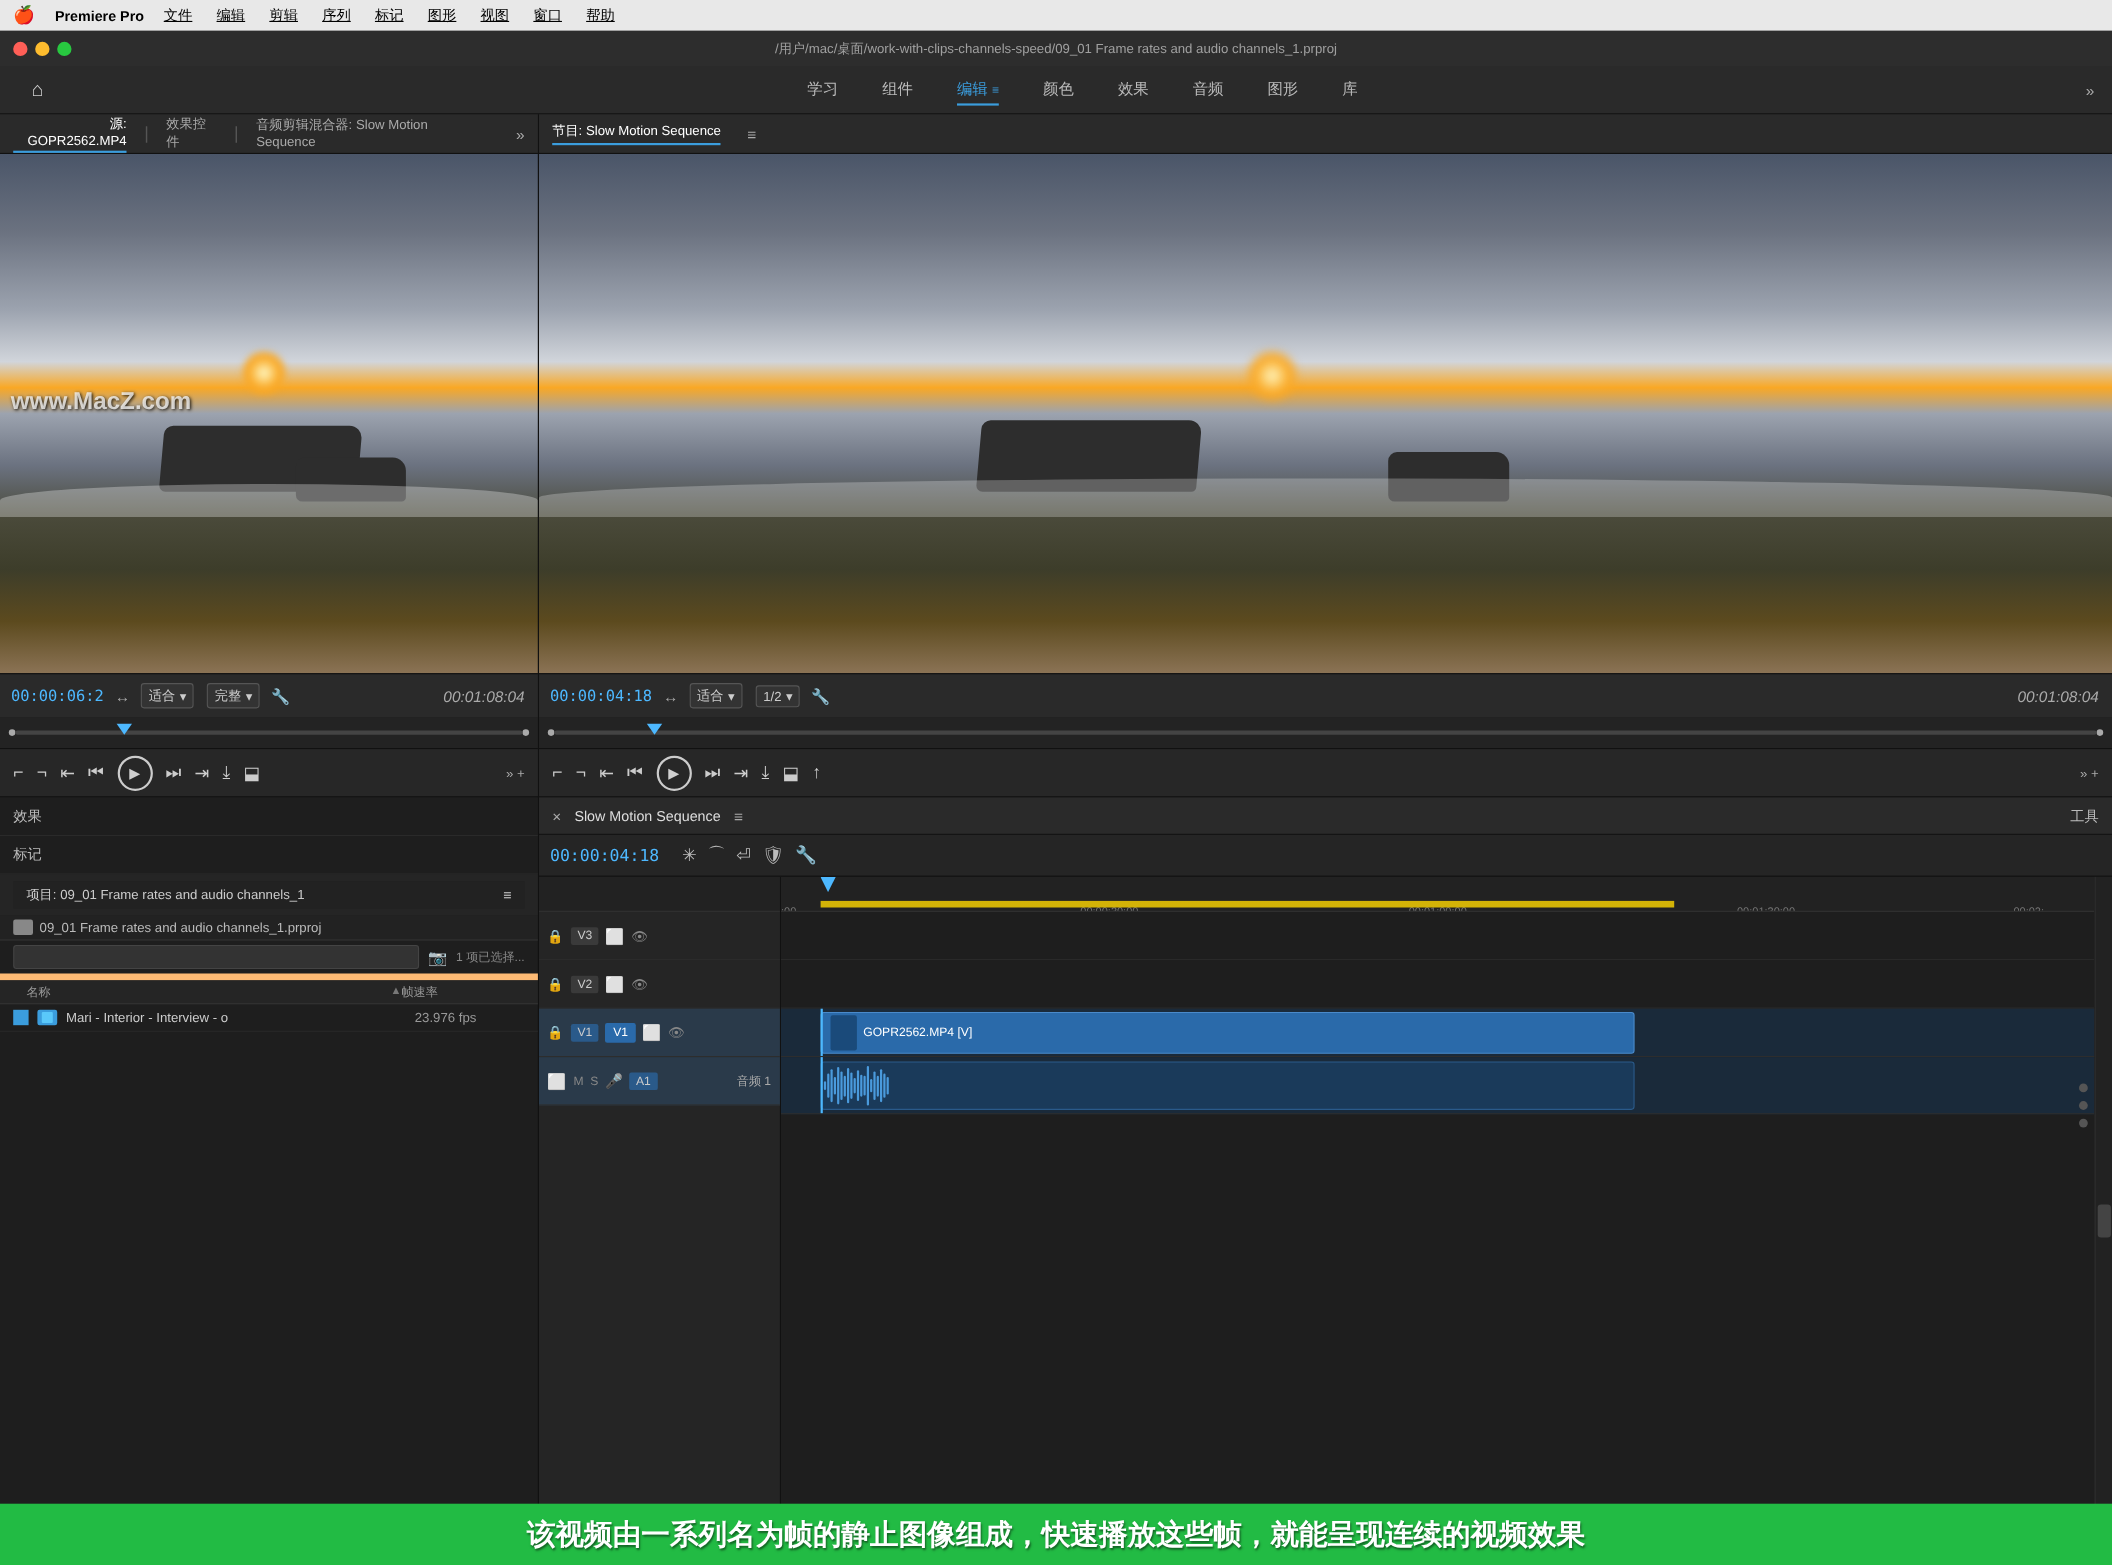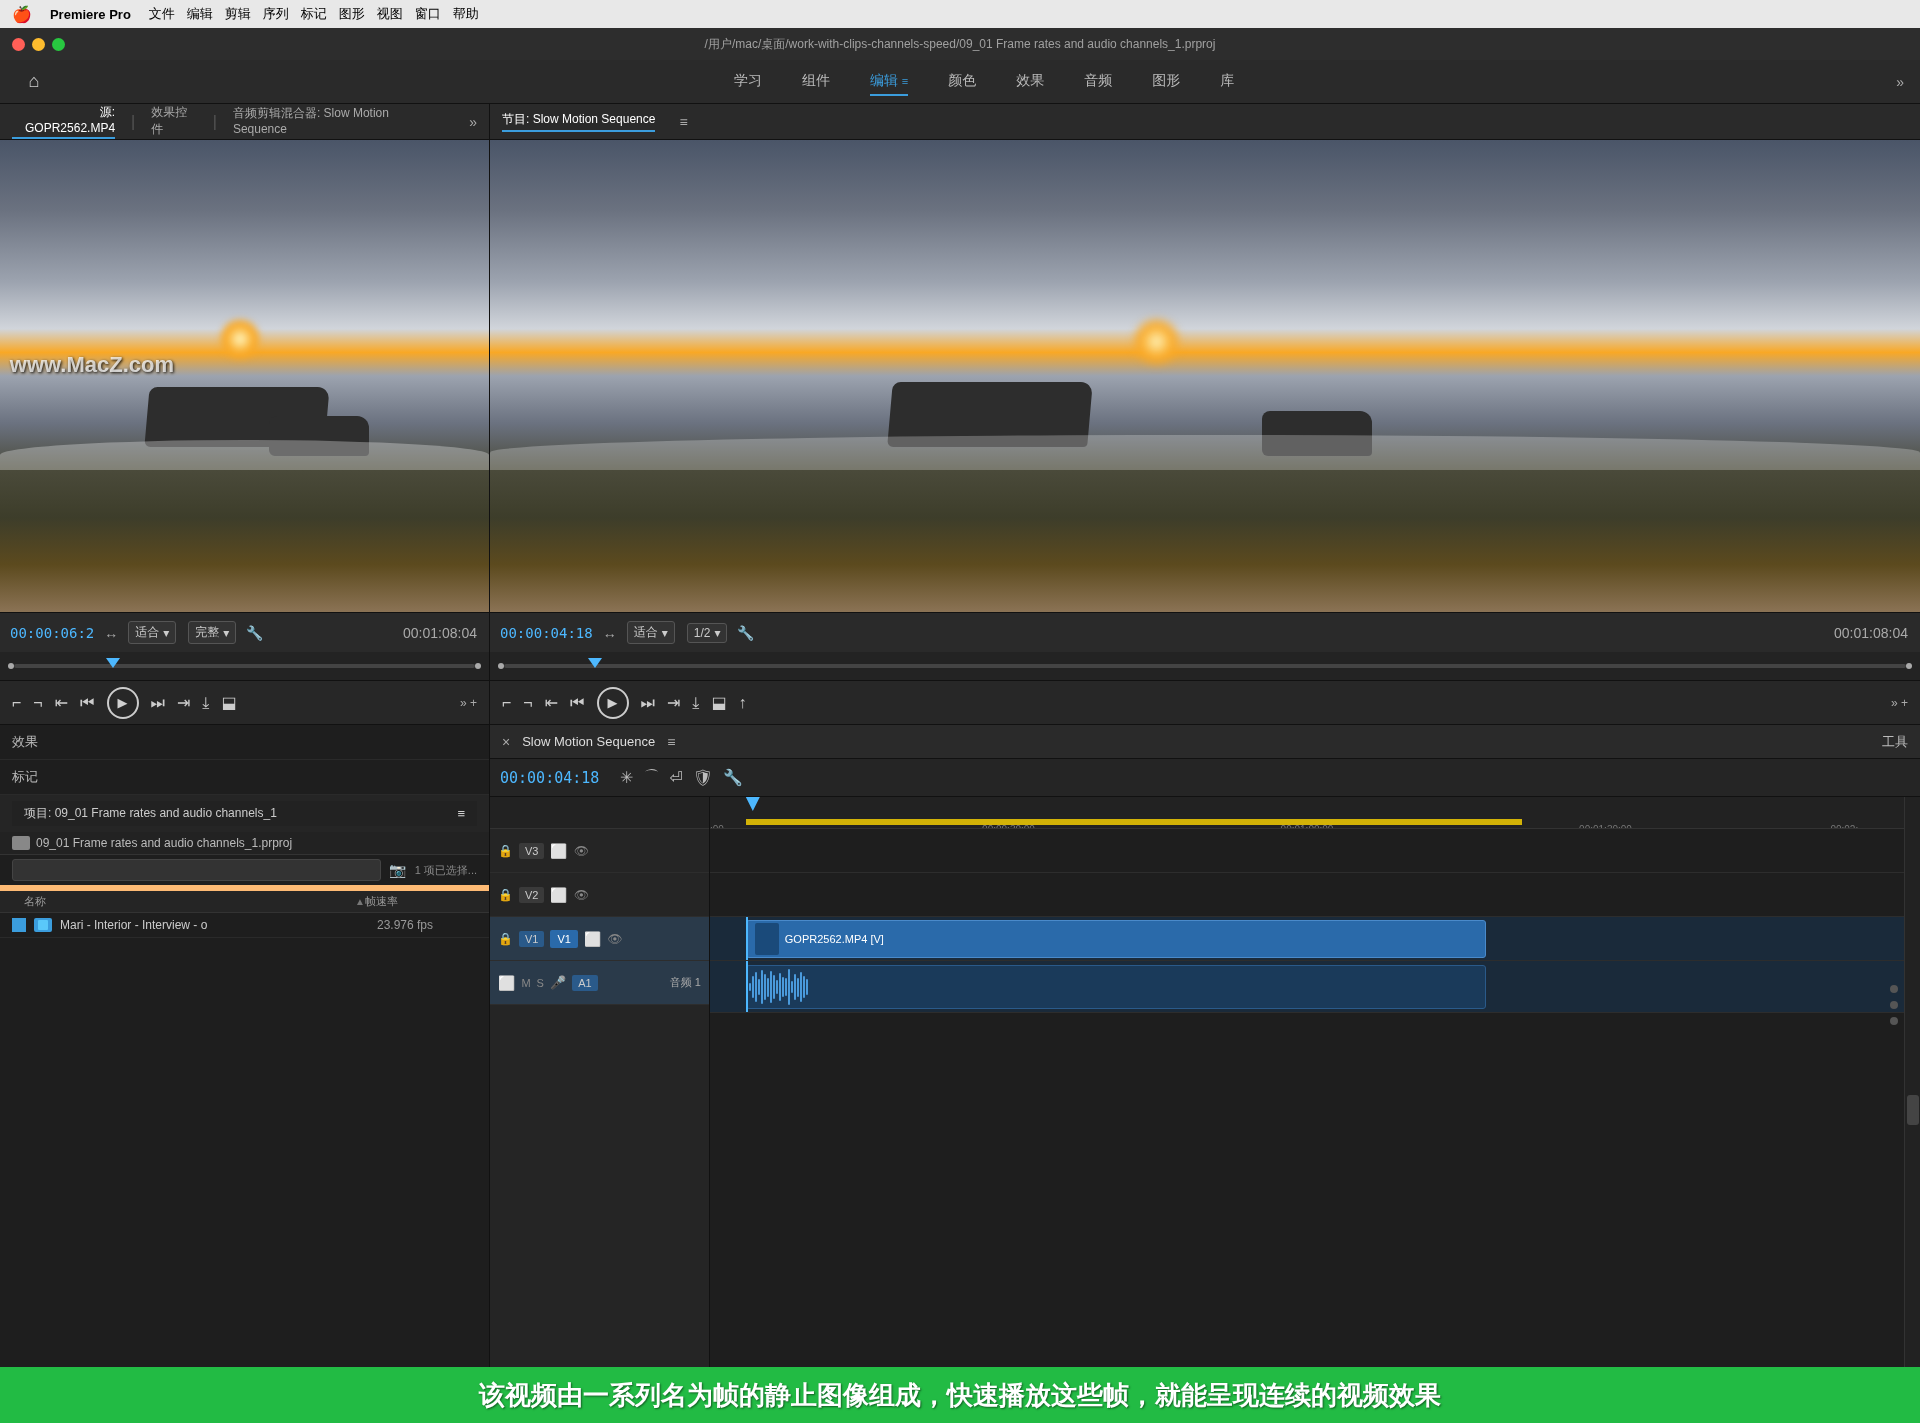--- a/index.html
+++ b/index.html
@@ -19,21 +19,21 @@
       height: 28px;
       display: flex;
       align-items: center;
       padding: 0 12px;
       gap: 18px;
       font-size: 13px;
       color: #000;
     }
     .mac-menubar .apple-icon { font-size: 16px; }
     .mac-menubar .app-name { font-weight: bold; }
-    .mac-menubar .menu-items { display: flex; gap: 12px; }
+    .mac-menubar .menu-items { display: flex; gap: 22px; text-decoration: underline; }
 
     
     .title-bar {
       background: #2d2d2d;
       height: 32px;
       display: flex;
       align-items: center;
       justify-content: center;
       font-size: 12px;
       color: #a0a0a0;
@@ -158,21 +158,21 @@
       padding: 0 10px;
       gap: 8px;
       border-top: 1px solid #111;
     }
     .timecode {
       color: #4db8ff;
       font-size: 14px;
       font-family: monospace;
       min-width: 80px;
     }
-    .timecode-dark { color: #555; }
+    .timecode-dark { color: #555; font-style: italic; }
     .fit-dropdown {
       background: #333;
       border: 1px solid #555;
       color: #ccc;
       font-size: 12px;
       padding: 2px 6px;
       border-radius: 3px;
       display: flex;
       align-items: center;
       gap: 4px;

